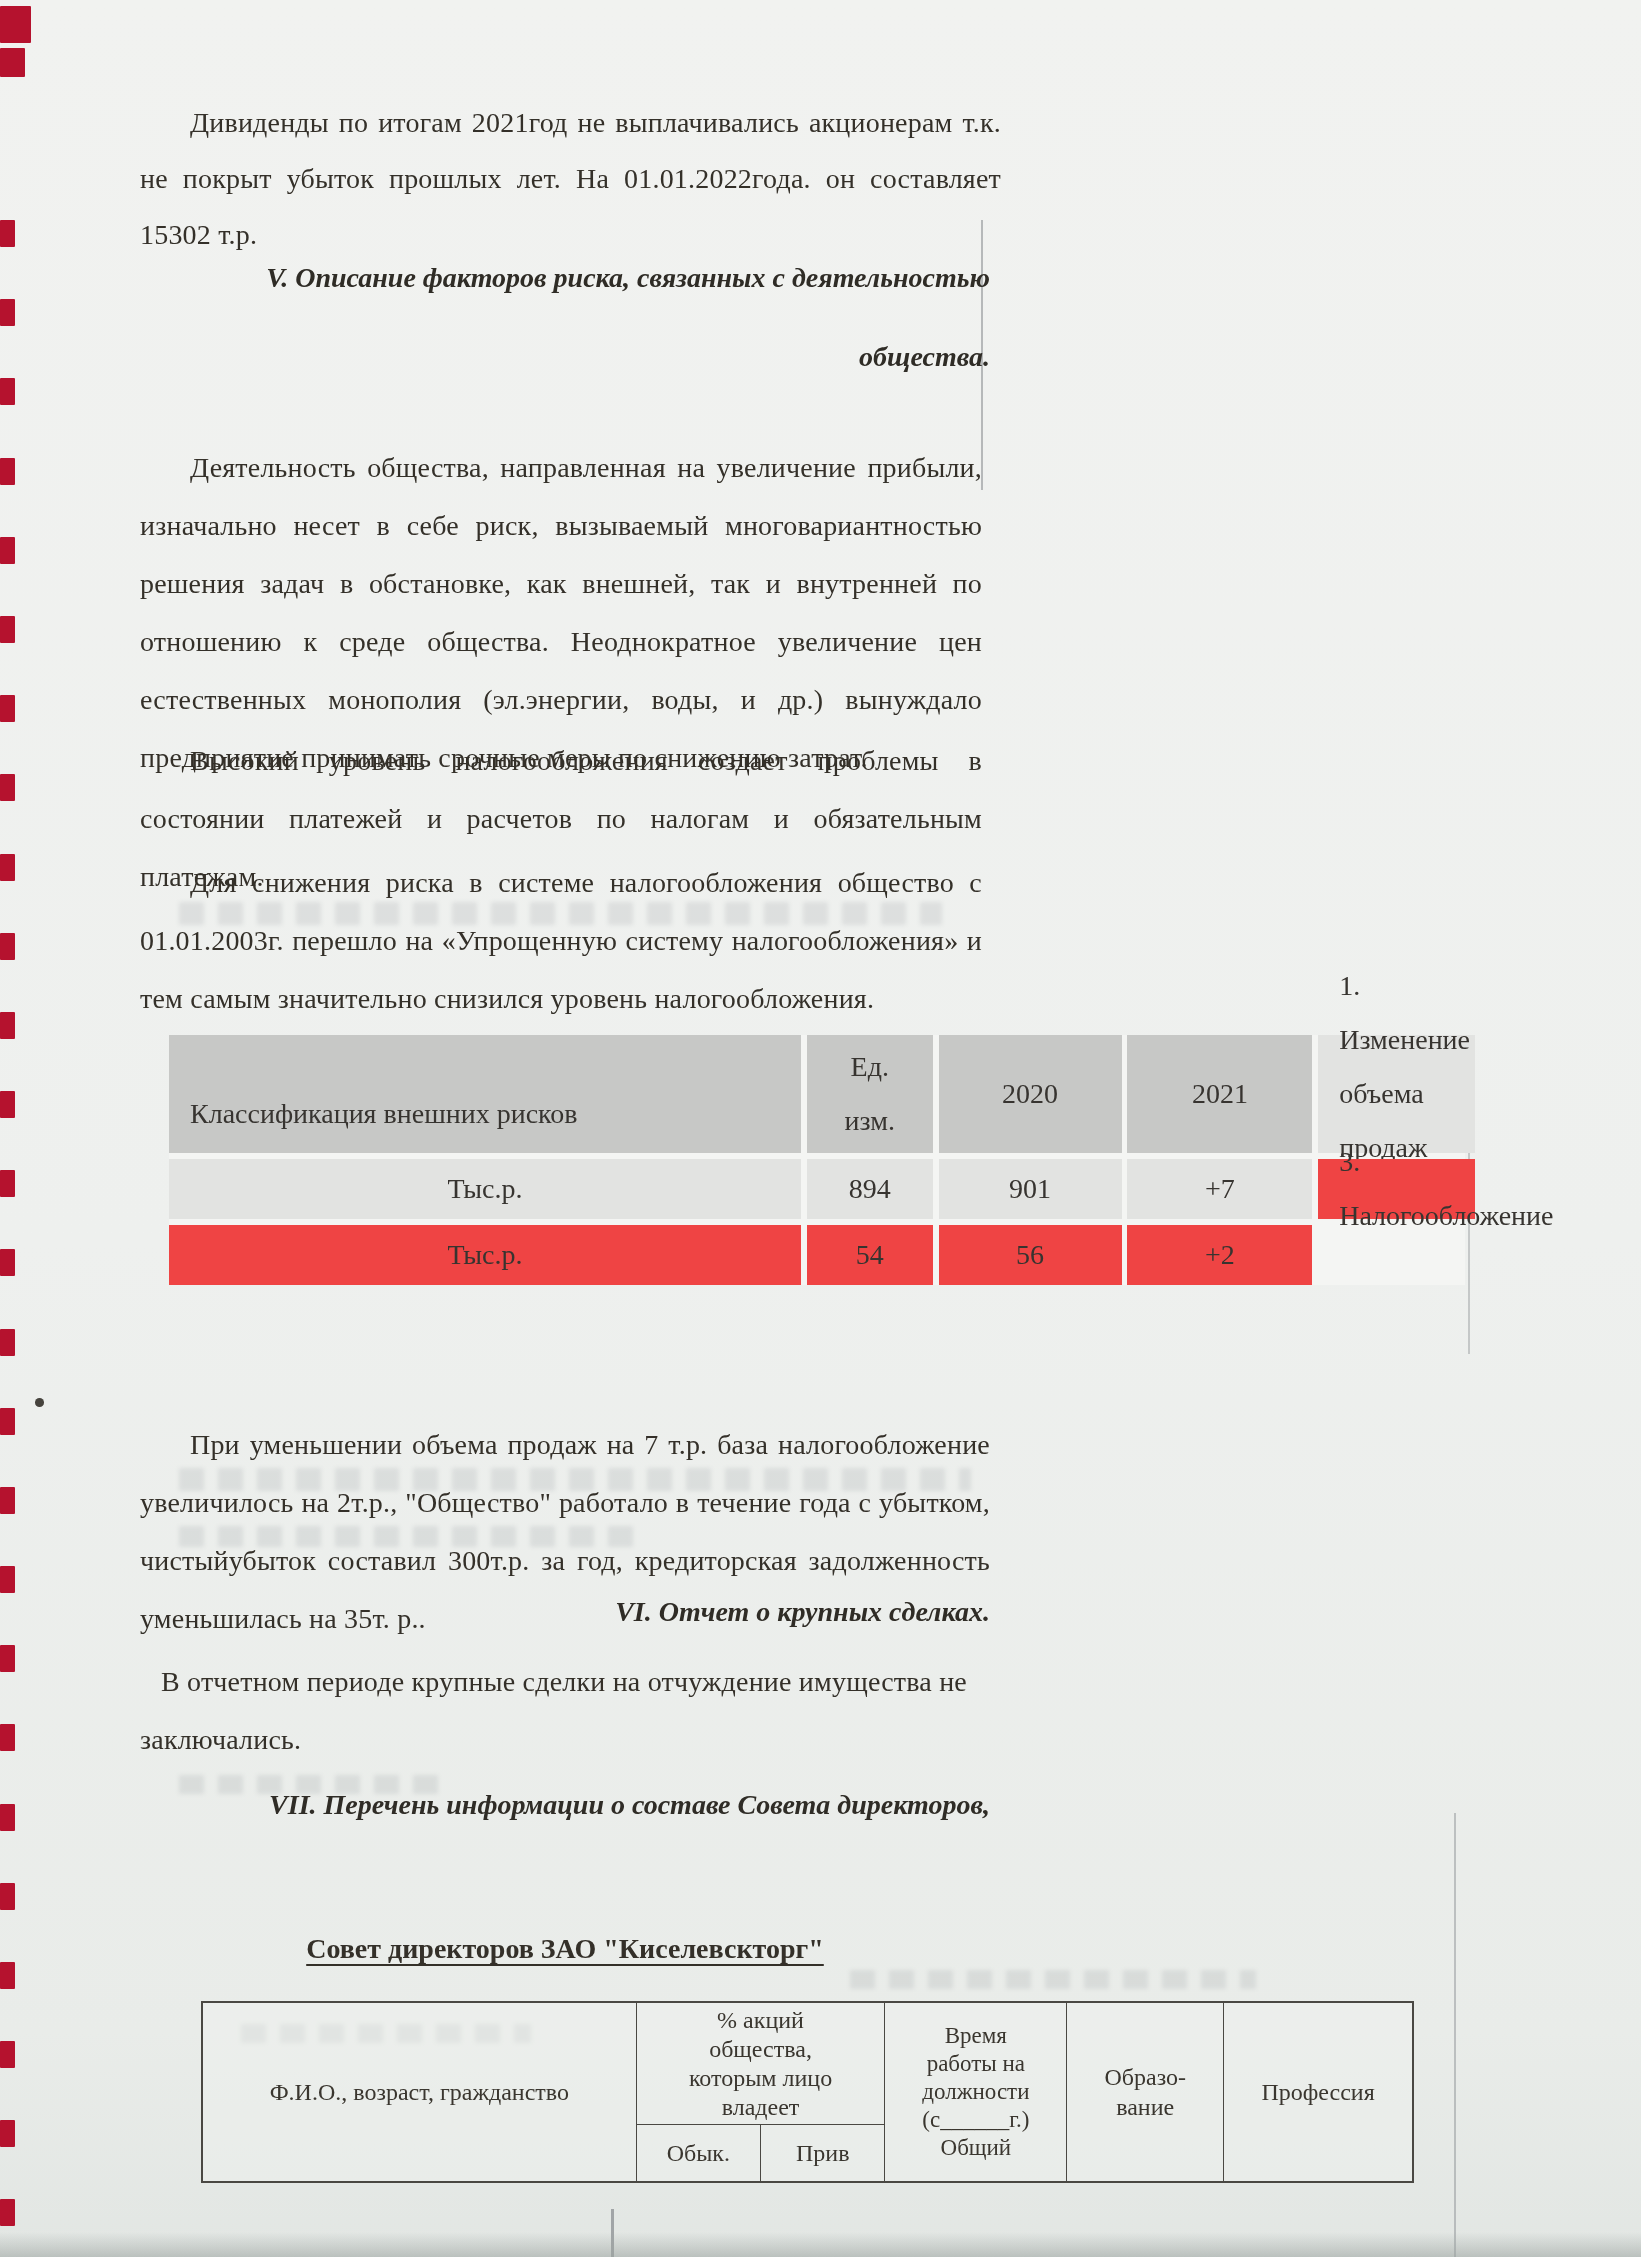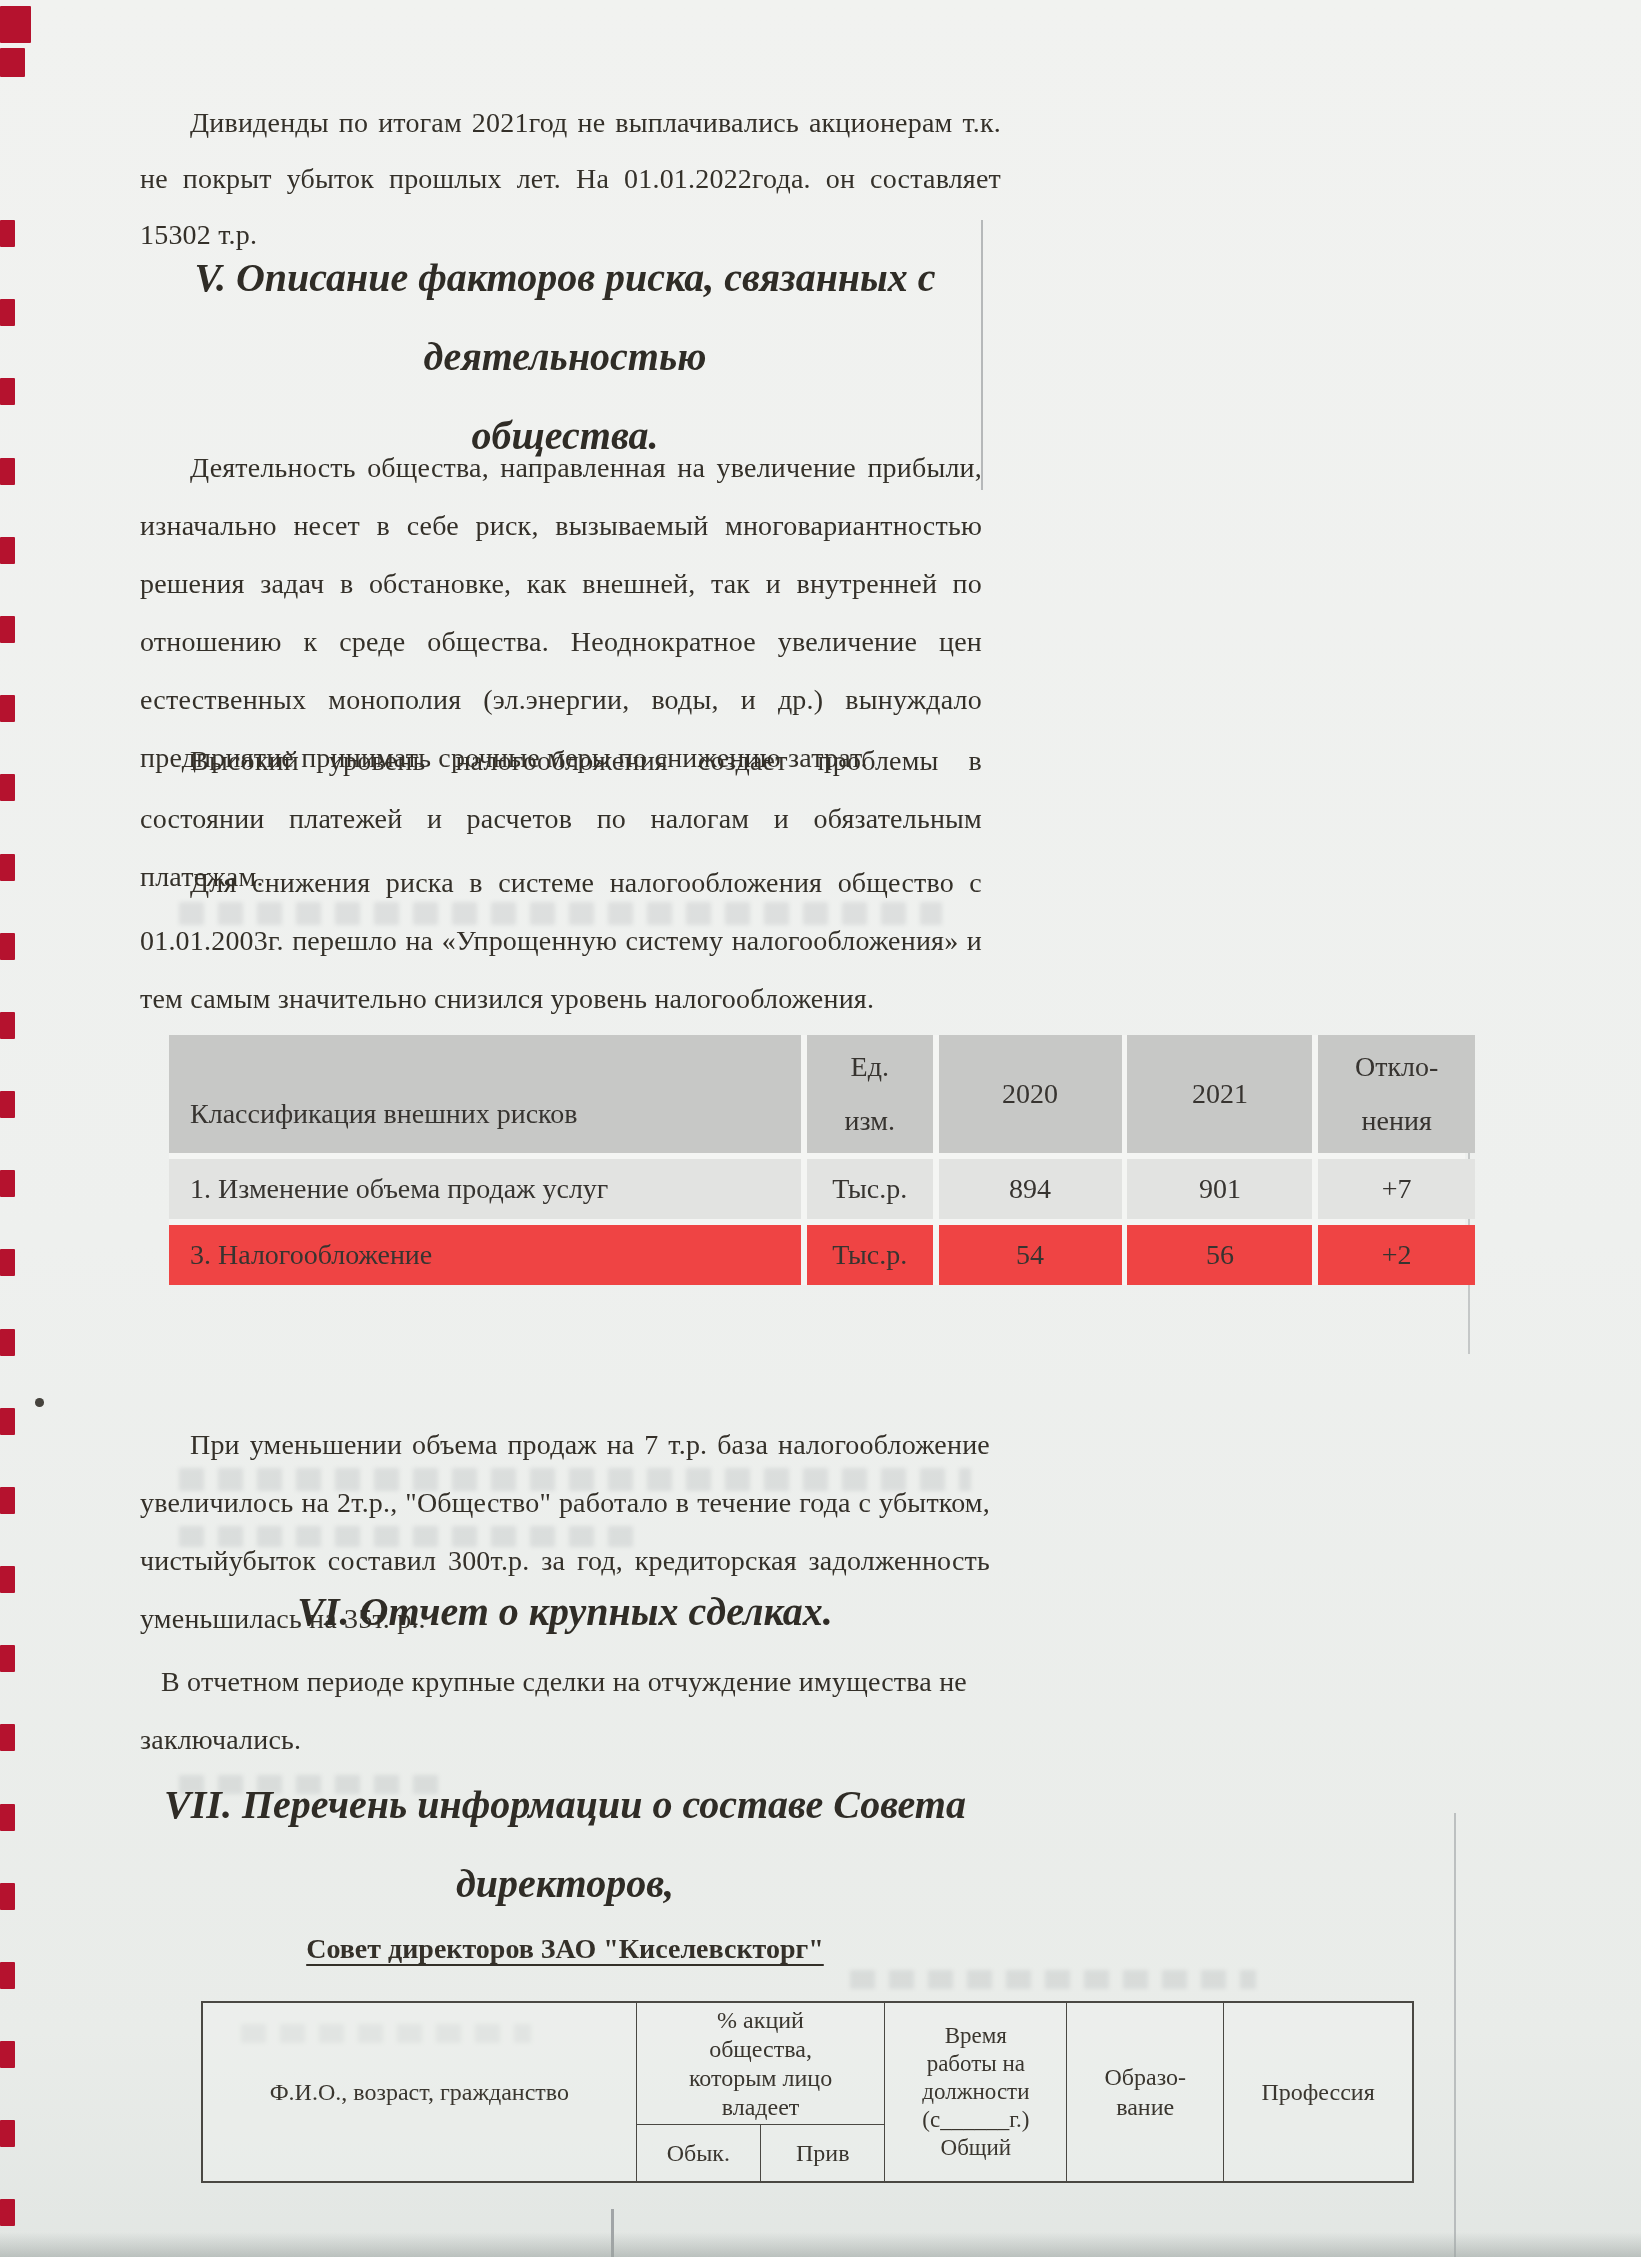--- a/index.html
+++ b/index.html
@@ -27,21 +27,21 @@
   .ghost { position:absolute; opacity:.13; filter:blur(1.9px);
     background:repeating-linear-gradient(90deg,#6a7078 0 25px,transparent 25px 39px); }
 
   .bottom-strip { position:absolute; left:0; top:2232px; width:1641px; height:25px;
     background:linear-gradient(180deg,rgba(170,178,175,0) 0%,rgba(155,163,160,.55) 100%); }
 
   
   .txt { position:absolute; }
   .body-text { font-size:28px; line-height:58px; text-align:justify; letter-spacing:0.2px; }
   .indent { text-indent:50px; }
-  .heading { font-size:40px; font-weight:bold; font-style:italic; text-align:center; line-height:79px; color:#2f2c26; }
+  .heading { font-size:28px; font-weight:bold; font-style:italic; text-align:right; line-height:79px; color:#2f2c26; }
   .subtitle { font-size:28px; font-weight:bold; text-align:center; text-decoration:underline; text-underline-offset:5.8px; }
 
   .p-dividends { left:140px; top:95px;  width:861px; line-height:56px; }
   .h-v         { left:140px; top:238px; width:850px; }
   .p-risk1     { left:140px; top:439px; width:842px; }
   .p-risk2     { left:140px; top:732px; width:842px; }
   .p-risk3     { left:140px; top:854px; width:842px; }
   .p-post      { left:140px; top:1416px; width:850px; }
   .h-vi        { left:140px; top:1572px; width:850px; }
   .p-vi        { left:140px; top:1653px; width:874px; text-align:left; text-indent:21px; }
@@ -144,22 +144,20 @@
   <p class="txt body-text indent p-risk1">Деятельность общества, направленная на увеличение прибыли, изначально несет в себе риск, вызываемый многовариантностью решения задач в обстановке, как внешней, так и внутренней по отношению к среде общества. Неоднократное увеличение цен естественных монополия (эл.энергии, воды, и др.) вынуждало предприятие принимать срочные меры по снижению затрат.</p>
   <p class="txt body-text indent p-risk2">Высокий уровень налогообложения создает проблемы в состоянии платежей и расчетов по налогам и обязательным платежам.</p>
   <p class="txt body-text indent p-risk3">Для снижения риска в системе налогообложения общество с 01.01.2003г. перешло на «Упрощенную систему налогообложения» и тем самым значительно снизился уровень налогообложения.</p>
 
   <div class="risks-table">
     <div class="cell hdr name">Классификация внешних рисков</div>
     <div class="cell hdr">Ед.
 изм.</div>
     <div class="cell hdr">2020</div>
     <div class="cell hdr">2021</div>
-    <div class="cell hdr">Откло-
-нения</div>
 
     <div class="cell row-a name">1. Изменение объема продаж услуг</div>
     <div class="cell row-a">Тыс.р.</div>
     <div class="cell row-a">894</div>
     <div class="cell row-a">901</div>
     <div class="cell row-a">+7</div>
 
     <div class="cell row-b name">3. Налогообложение</div>
     <div class="cell row-b">Тыс.р.</div>
     <div class="cell row-b">54</div>

